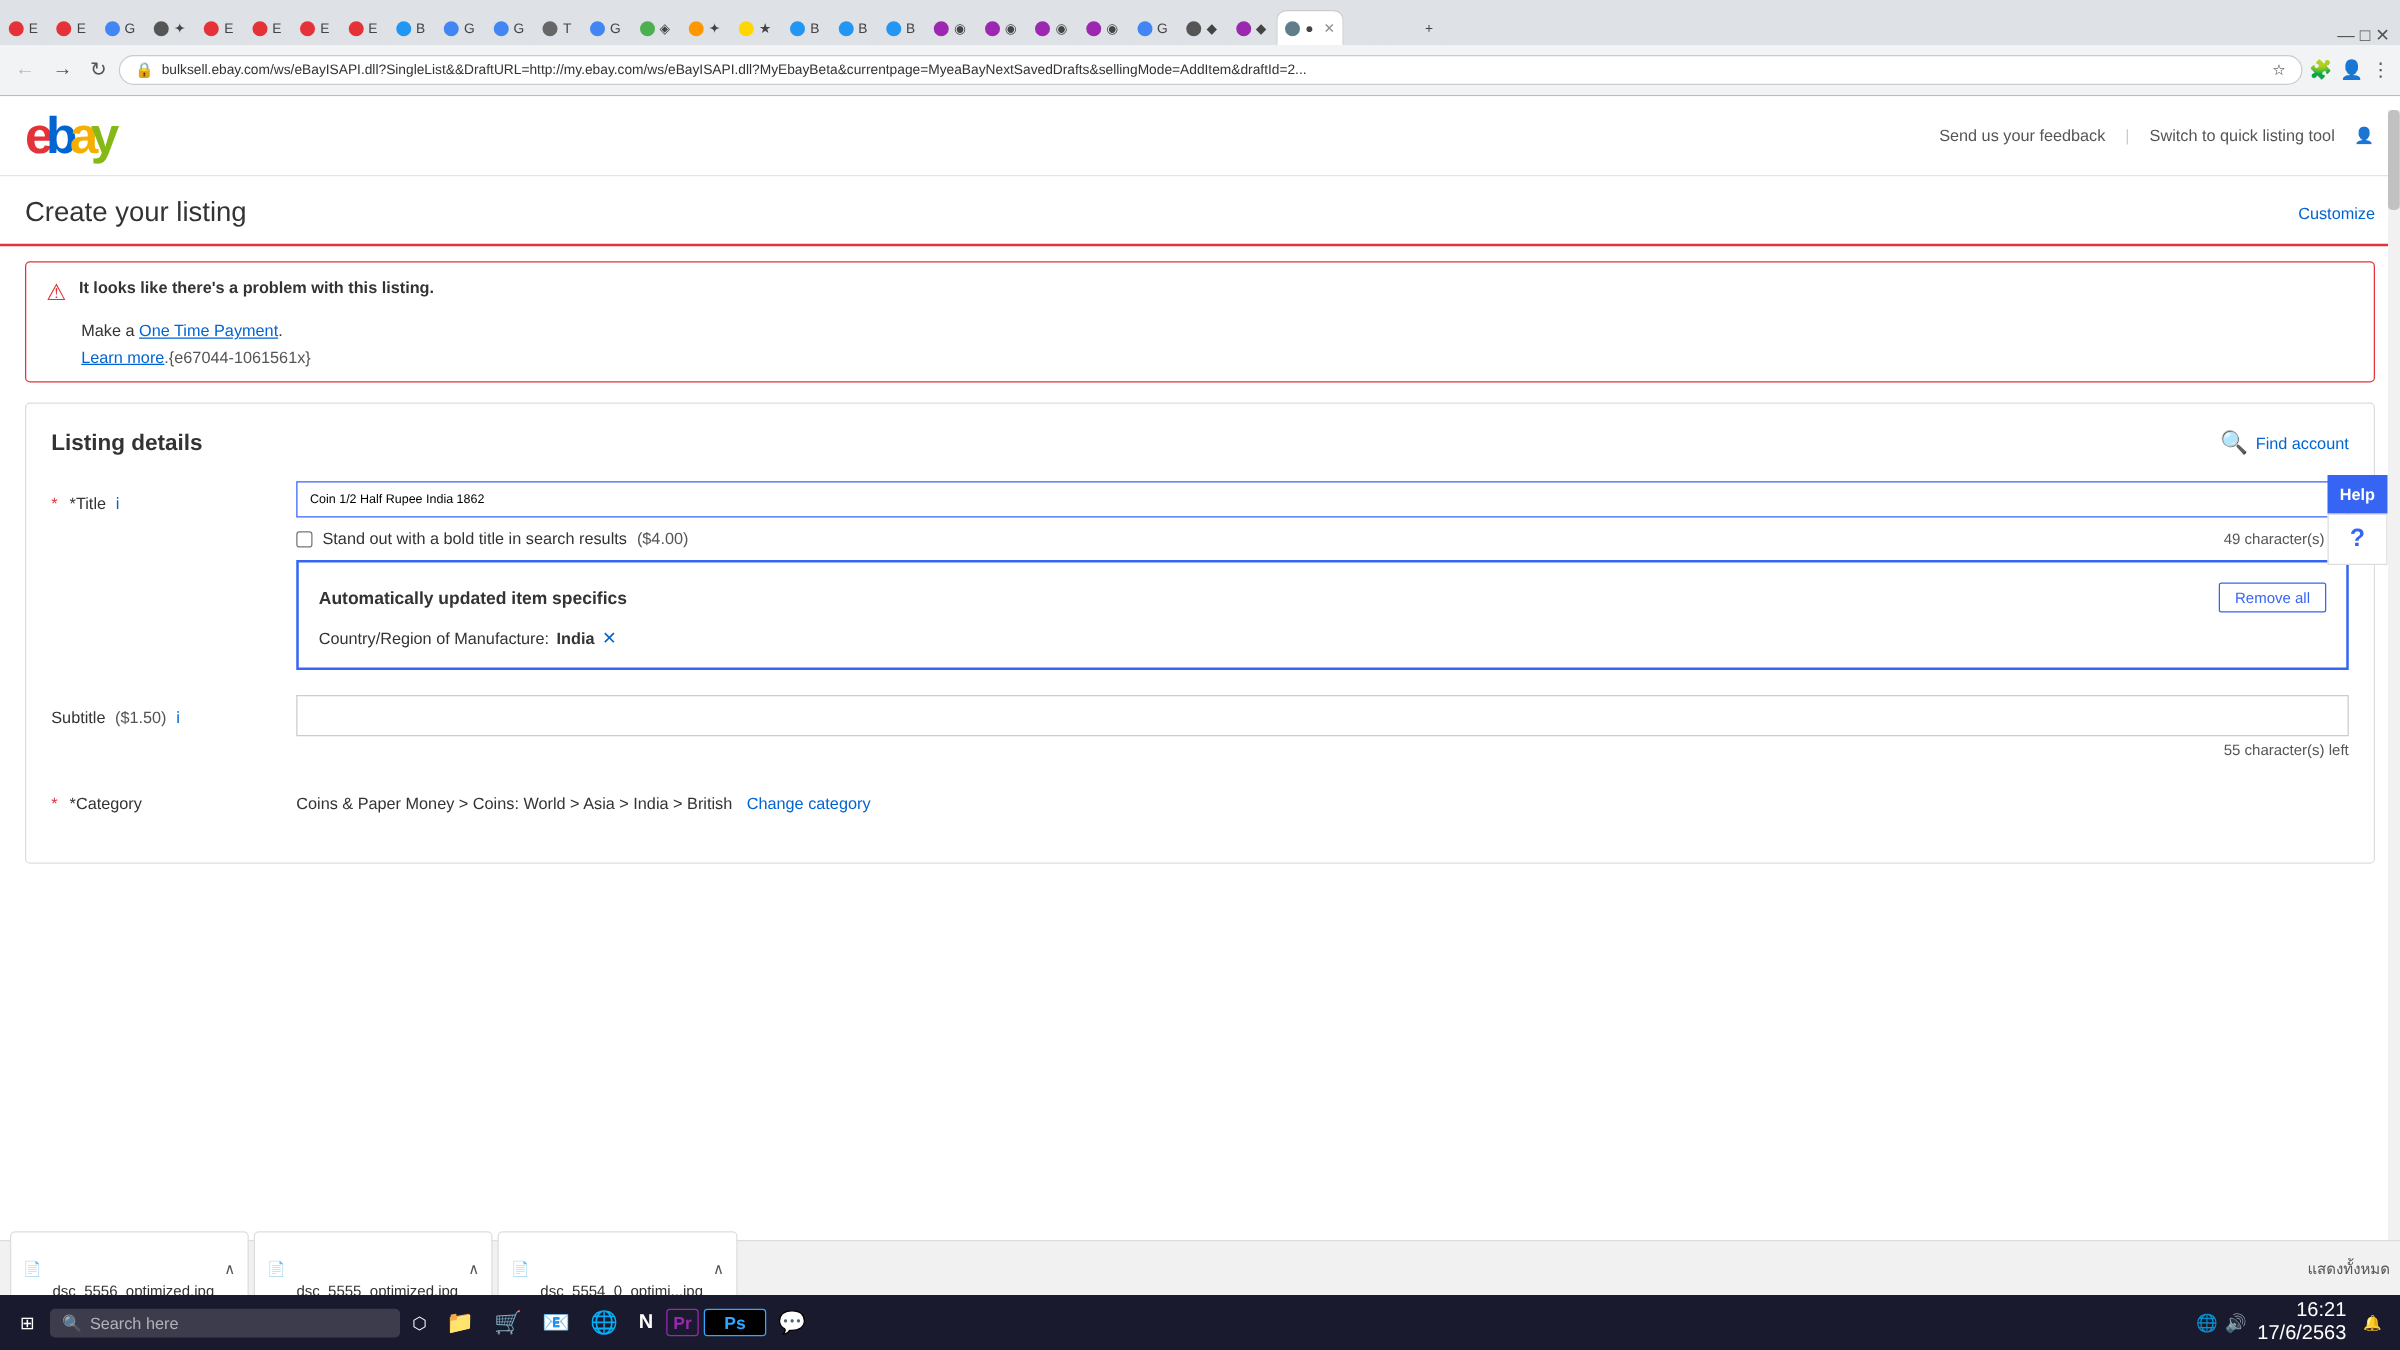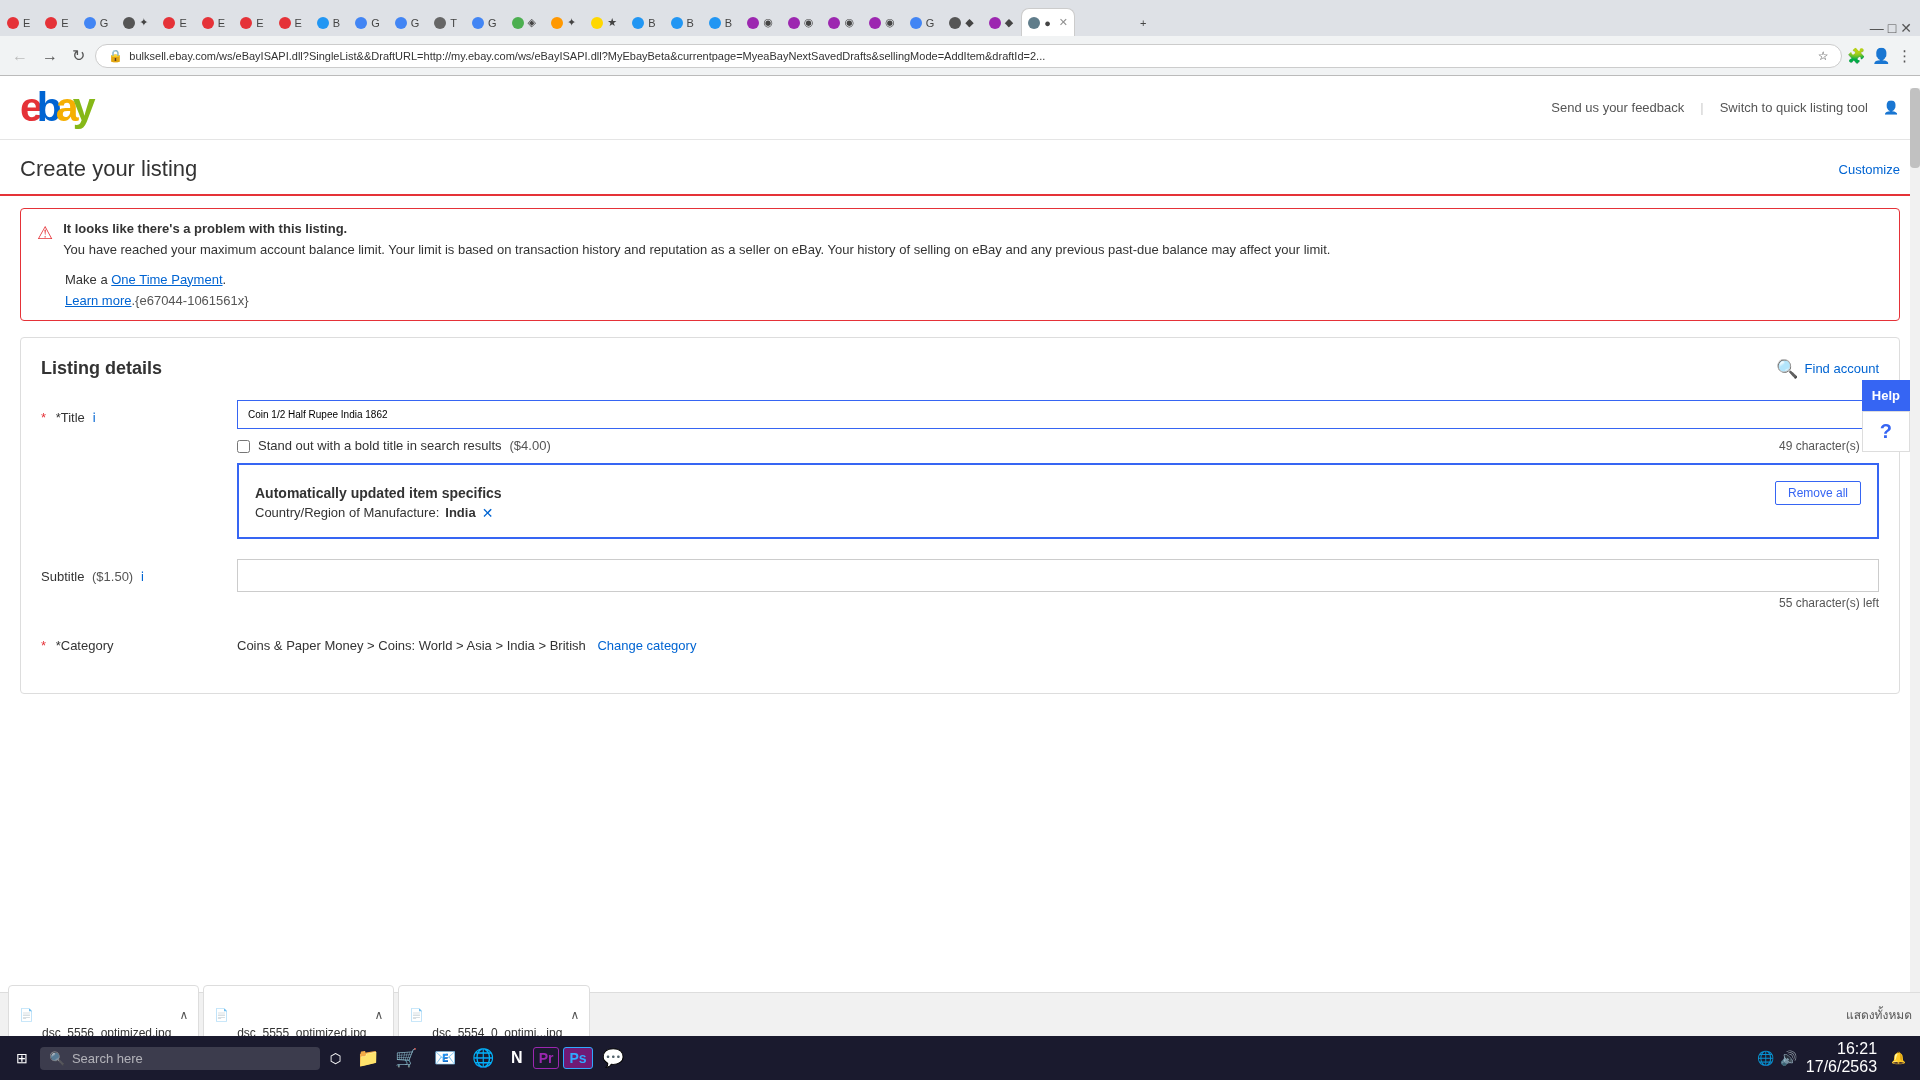--- a/index.html
+++ b/index.html
@@ -62,21 +62,21 @@
 
     .title-input { width: 100%; border: 1px solid #3665f3; padding: 8px 10px; font-size: 10px; outline: none; }
     .chars-left { font-size: 12px; color: #555; text-align: right; margin-top: 4px; }
 
     .bold-title-row { display: flex; align-items: flex-end; gap: 8px; margin-top: 6px; }
     .bold-title-row input[type=checkbox] { margin: 0; }
     .bold-title-row label { font-size: 13px; color: #333; }
     .bold-price { color: #555; font-size: 13px; }
 
     .auto-update-box { border: 2px solid #3665f3; padding: 16px; margin-top: 10px; }
-    .auto-update-header { display: flex; align-items: center; justify-content: space-between; }
+    .auto-update-header { display: flex; align-items: center; justify-content: space-between; margin-bottom: 12px; }
     .auto-update-title { font-size: 14px; font-weight: bold; color: #333; }
     .remove-all-btn { border: 1px solid #3665f3; color: #3665f3; background: #fff; padding: 4px 12px; font-size: 12px; cursor: pointer; border-radius: 2px; }
     .specifics-row { display: flex; align-items: center; gap: 6px; font-size: 13px; color: #333; }
     .specifics-row strong { font-weight: bold; }
     .remove-x { color: #0064d2; cursor: pointer; font-size: 14px; }
 
     .subtitle-input { width: 100%; border: 1px solid #ccc; padding: 8px 10px; font-size: 13px; outline: none; }
 
     .category-path { font-size: 13px; color: #333; padding-top: 8px; }
     .change-category { color: #0064d2; font-size: 13px; text-decoration: none; cursor: pointer; margin-left: 8px; }
@@ -283,21 +283,20 @@
     <div class="create-listing">
       <h1>Create your listing</h1>
       <a href="#" class="customize-link">Customize</a>
     </div>
 
     <div class="error-banner">
       <div class="error-header">
         <span class="error-icon">⚠</span>
         <div>
           <div class="error-title">It looks like there's a problem with this listing.</div>
-          <div class="error-msg">You have reached your maximum account balance limit. Your limit is based on transaction history and reputation as a seller on eBay. Your history of selling on eBay and any previous past-due balance may affect your limit.</div>
         </div>
       </div>
       <div class="error-links">
         <p>
           <span>Make a </span><a href="#">One Time Payment</a><span>.</span>
         </p>
         <p style="margin-top:6px;">
           <a href="#">Learn more</a><span style="color:#555;">.{e67044-1061561x}</span>
         </p>
       </div>
@@ -409,21 +408,21 @@
       <span class="search-icon-task">🔍</span>
       <input type="text" placeholder="Search here" style="">
     </div>
     <button class="task-icon" style="color:white;">⬡</button>
     <button class="task-icon" style="color:#FFC107; font-size:18px;">📁</button>
     <button class="task-icon" style="color:white; font-size:18px;">🛒</button>
     <button class="task-icon" style="color:#2196F3; font-size:18px;">📧</button>
     <button class="task-icon" style="font-size:18px;">🌐</button>
     <button class="task-icon" style="color:white; font-size:16px; font-weight:bold;">N</button>
     <button class="task-icon" style="color:#9C27B0; font-size:14px; font-weight:bold; background:#1a1a2e; border:1px solid #9C27B0; padding:2px 5px; border-radius:3px;">Pr</button>
-    <button class="task-icon" style="color:#31A8FF; font-size:14px; font-weight:bold; background:#701a75; border:1px solid #31A8FF; padding:2px 5px; border-radius:3px;">Ps</button>
+    <button class="task-icon" style="color:#31A8FF; font-size:14px; font-weight:bold; background:#000000; border:1px solid #31A8FF; padding:2px 15px; border-radius:3px;">Ps</button>
     <button class="task-icon" style="color:#4CAF50; font-size:18px;">💬</button>
   </div>
   <div class="taskbar-right">
     <div class="system-tray">
       <span class="tray-icon">🌐</span>
       <span class="tray-icon">🔊</span>
     </div>
     <div class="clock">
       <div>16:21</div>
       <div>17/6/2563</div>

